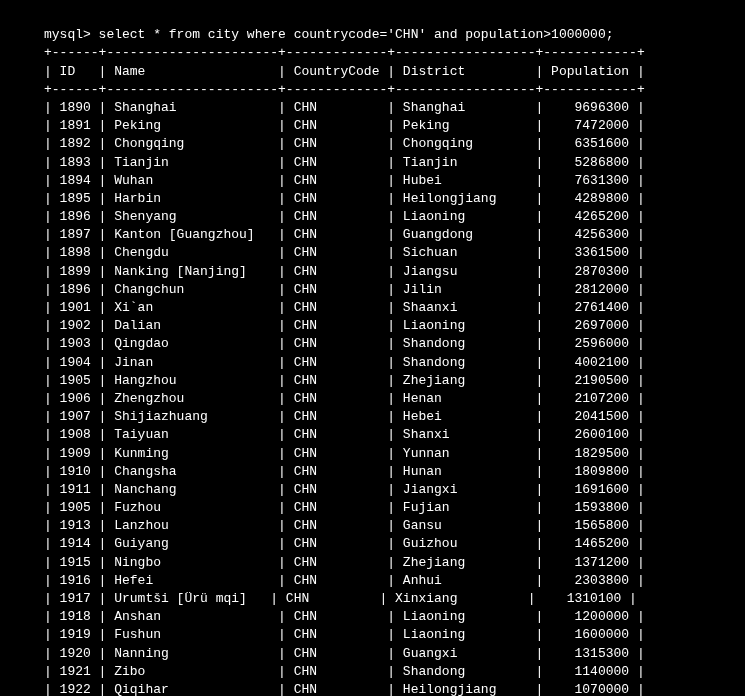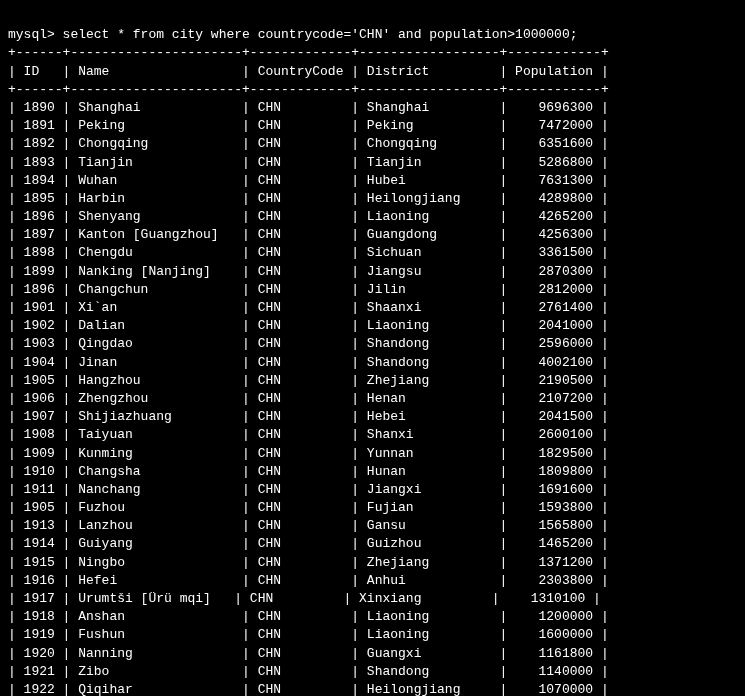--- a/index.html
+++ b/index.html
@@ -10,20 +10,21 @@
       font-size: 13px;
       padding: 8px;
       width: 745px;
       min-height: 696px;
     }
     .terminal {
       background-color: #000000;
       color: #ffffff;
       white-space: pre;
       line-height: 1.4;
+      margin-left: 36px;
     }
   </style>
 </head>
 <body>
 
 <div class="terminal">
 <span><span>mysql&gt; </span><span>select * from city where countrycode='CHN' and population&gt;1000000;</span>
 </span><span>+------+----------------------+-------------+------------------+------------+</span>
 <span>| ID   | Name                 | CountryCode | District         | Population |</span>
 <span>+------+----------------------+-------------+------------------+------------+</span>
@@ -33,36 +34,36 @@
 <span>| 1892 | Chongqing            | CHN         | Chongqing        |    6351600 |</span>
 <span>| 1893 | Tianjin              | CHN         | Tianjin          |    5286800 |</span>
 <span>| 1894 | Wuhan                | CHN         | Hubei            |    7631300 |</span>
 <span>| 1895 | Harbin               | CHN         | Heilongjiang     |    4289800 |</span>
 <span>| 1896 | Shenyang             | CHN         | Liaoning         |    4265200 |</span>
 <span>| 1897 | Kanton [Guangzhou]   | CHN         | Guangdong        |    4256300 |</span>
 <span>| 1898 | Chengdu              | CHN         | Sichuan          |    3361500 |</span>
 <span>| 1899 | Nanking [Nanjing]    | CHN         | Jiangsu          |    2870300 |</span>
 <span>| 1896 | Changchun            | CHN         | Jilin            |    2812000 |</span>
 <span>| 1901 | Xi`an                | CHN         | Shaanxi          |    2761400 |</span>
-<span>| 1902 | Dalian               | CHN         | Liaoning         |    2041000 |</span>
+<span>| 1902 | Dalian               | CHN         | Liaoning         |    2697000 |</span>
 <span>| 1903 | Qingdao              | CHN         | Shandong         |    2596000 |</span>
 <span>| 1904 | Jinan                | CHN         | Shandong         |    4002100 |</span>
 <span>| 1905 | Hangzhou             | CHN         | Zhejiang         |    2190500 |</span>
 <span>| 1906 | Zhengzhou            | CHN         | Henan            |    2107200 |</span>
 <span>| 1907 | Shijiazhuang         | CHN         | Hebei            |    2041500 |</span>
 <span>| 1908 | Taiyuan              | CHN         | Shanxi           |    2600100 |</span>
 <span>| 1909 | Kunming              | CHN         | Yunnan           |    1829500 |</span>
 <span>| 1910 | Changsha             | CHN         | Hunan            |    1809800 |</span>
 <span>| 1911 | Nanchang             | CHN         | Jiangxi          |    1691600 |</span>
 <span>| 1905 | Fuzhou               | CHN         | Fujian           |    1593800 |</span>
 <span>| 1913 | Lanzhou              | CHN         | Gansu            |    1565800 |</span>
 <span>| 1914 | Guiyang              | CHN         | Guizhou          |    1465200 |</span>
 <span>| 1915 | Ningbo               | CHN         | Zhejiang         |    1371200 |</span>
 <span>| 1916 | Hefei                | CHN         | Anhui            |    2303800 |</span>
 <span>| 1917 | Urumtši [Ürü mqi]   | CHN         | Xinxiang         |    1310100 |</span>
 <span>| 1918 | Anshan               | CHN         | Liaoning         |    1200000 |</span>
 <span>| 1919 | Fushun               | CHN         | Liaoning         |    1600000 |</span>
-<span>| 1920 | Nanning              | CHN         | Guangxi          |    1161800 |</span>
+<span>| 1920 | Nanning              | CHN         | Guangxi          |    1315300 |</span>
 <span>| 1921 | Zibo                 | CHN         | Shandong         |    1140000 |</span>
 <span>| 1922 | Qiqihar              | CHN         | Heilongjiang     |    1070000 |</span>
 
 
 </div>
 
 </body></html>

